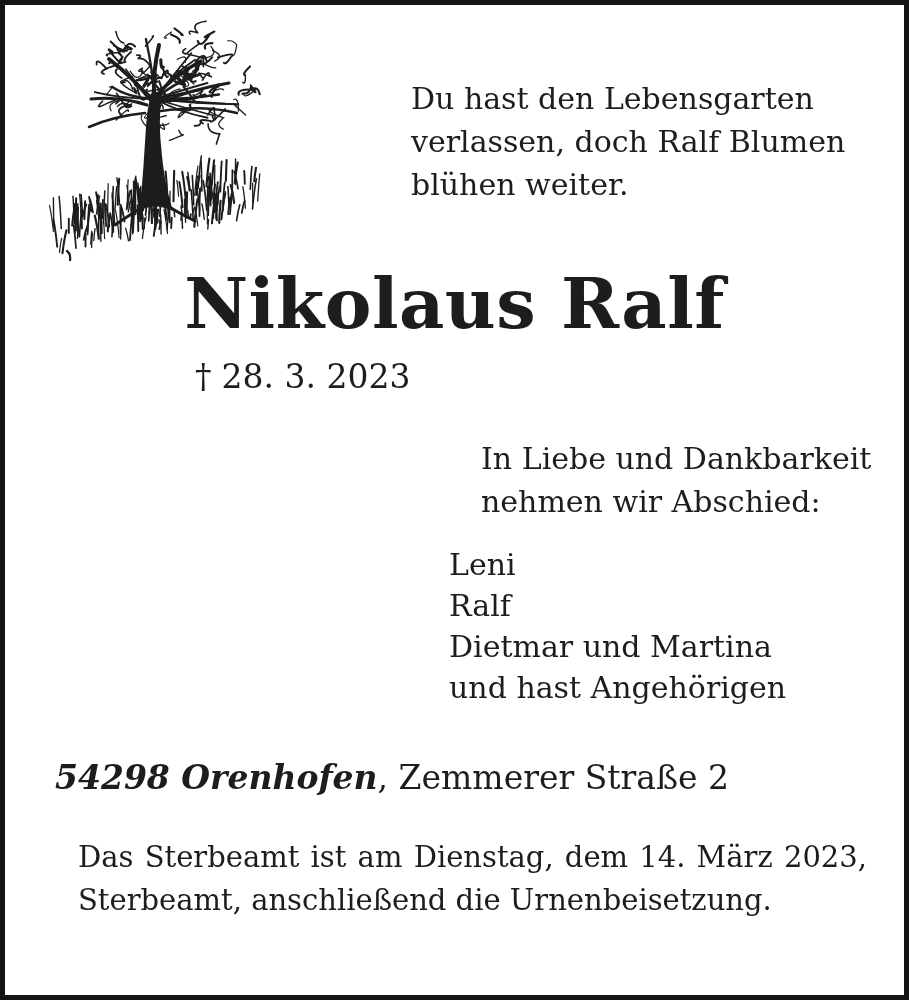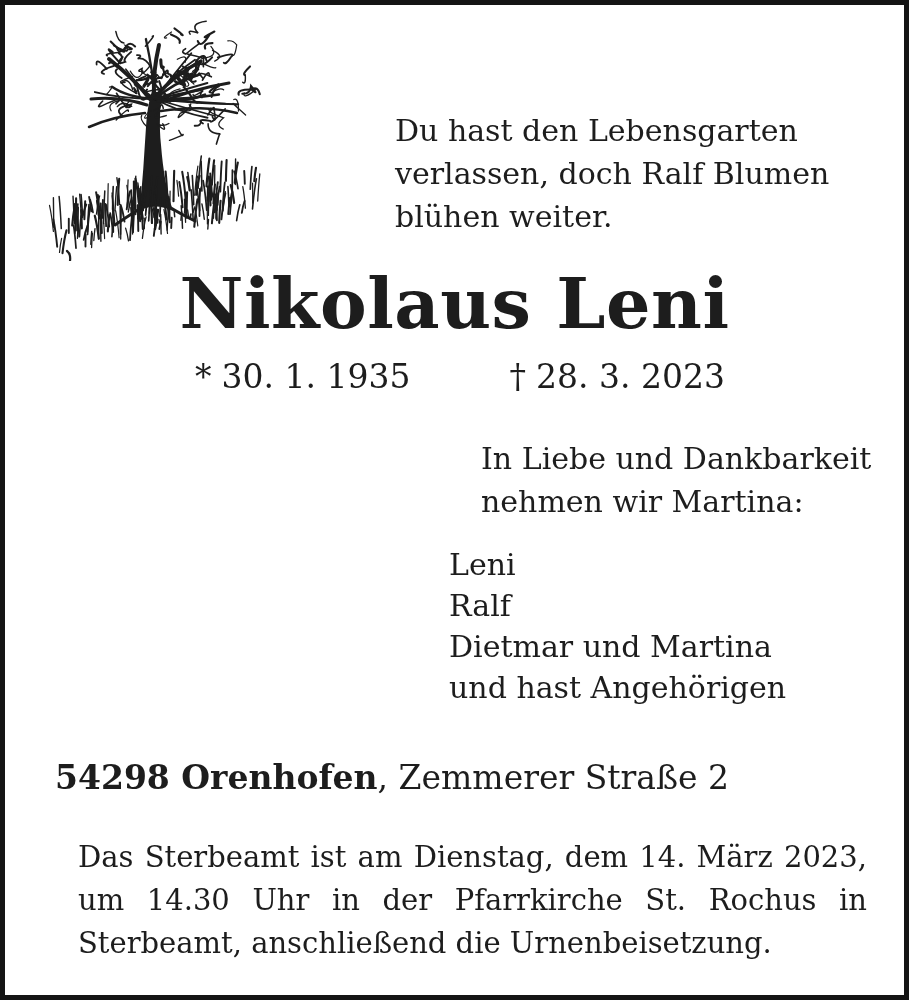--- a/index.html
+++ b/index.html
@@ -4,35 +4,35 @@
 <style>
   :root { --ink:#1d1d1d; --border:#141414; --paper:#ffffff; }
   html,body { margin:0; padding:0; background:var(--paper); }
   .page {
     position:relative; width:909px; height:1000px; box-sizing:border-box;
     border:5px solid var(--border); background:var(--paper);
     font-family:"DejaVu Serif","Liberation Serif",serif; color:var(--ink);
     overflow:hidden;
   }
   .tree { position:absolute; left:38px; top:10px; width:232px; height:246px; }
-  .epigraph { position:absolute; left:390px; top:72px; font-size:30px; line-height:43px;margin-top:32px; }
+  .epigraph { position:absolute; left:406px; top:72px; font-size:30px; line-height:43px; }
   .name {
     position:absolute; left:0; right:0; top:263px; margin:0; text-align:center;
     font-size:70px; line-height:72px; font-weight:700; letter-spacing:.5px;
   }
   .dates {
     position:absolute; left:190px; top:352px; width:530px;
     display:flex; justify-content:space-between; font-size:33px; line-height:40px;
   }
   .date { white-space:nowrap; }
   .sym { display:inline-block; margin-right:10px; }
   .farewell { position:absolute; left:444px; top:432px; font-size:30px; line-height:43px;margin-left:32px; }
   .mourners { position:absolute; left:444px; top:539px; font-size:30px; line-height:41px; }
   .address  { position:absolute; left:50px;  top:753px; font-size:33px; line-height:40px; }
-  .address .loc { font-weight:700; }
+  .address .loc { font-weight:700;font-style:italic; }
   .service  { position:absolute; left:50px;  top:831px; width:812px; font-size:29px; line-height:43px; }
   .service > div { text-align:justify; text-align-last:justify;margin-left:23px; }
   .service > div:last-child { text-align-last:left; }
 </style>
 </head>
 <body>
 
 <div class="page">
 
   <div class="tree">
@@ -370,46 +370,42 @@
       <path d="M24,236 q4,3 3,10" fill="none" stroke="#1d1d1d" stroke-width="2.2" stroke-linecap="round"></path>
     </svg>
   </div>
 
   <div class="epigraph">
       <div>Du hast den Lebensgarten</div>
       <div>verlassen, doch Ralf Blumen</div>
       <div>blühen weiter.</div>
     </div>
 
-  <h1 class="name">Nikolaus Leni</h1>
+  <h1 class="name">Nikolaus Ralf</h1>
 
   <div class="dates">
-    <span class="date">
-      <span class="sym">*</span><span>30. 1. 1935</span>
-    </span>
     <span class="date">
       <span class="sym">†</span><span>28. 3. 2023</span>
     </span>
   </div>
 
   <div class="farewell">
       <div>In Liebe und Dankbarkeit</div>
-      <div>nehmen wir Martina:</div>
+      <div>nehmen wir Abschied:</div>
     </div>
 
   <div class="mourners">
       <div>Leni</div>
       <div>Ralf</div>
       <div>Dietmar und Martina</div>
       <div>und hast Angehörigen</div>
     </div>
 
   <div class="address">
     <span class="loc">54298 Orenhofen</span><span>, Zemmerer Straße 2</span>
   </div>
 
   <div class="service">
       <div>Das Sterbeamt ist am Dienstag, dem 14. März 2023,</div>
-      <div>um 14.30 Uhr in der Pfarrkirche St. Rochus in</div>
       <div>Sterbeamt, anschließend die Urnenbeisetzung.</div>
     </div>
 
 </div>
 
 </body></html>

